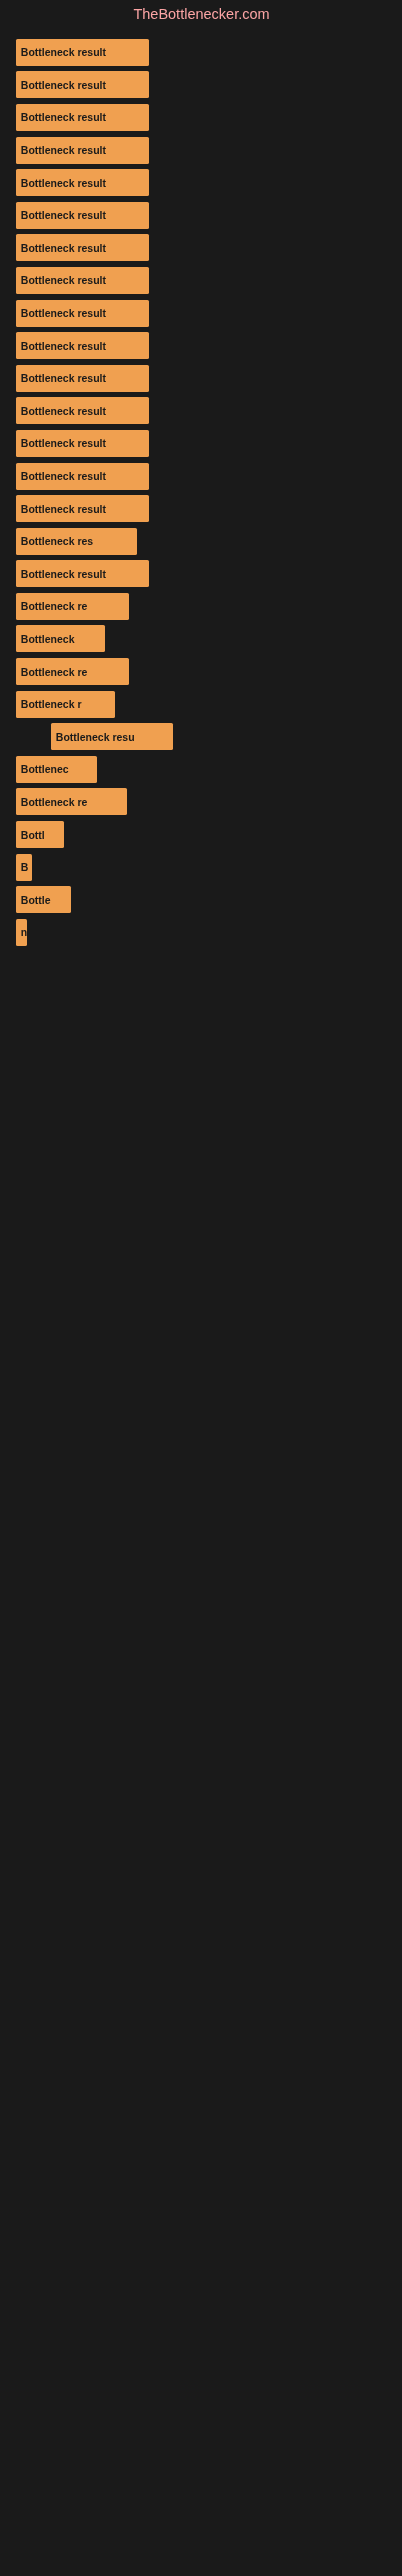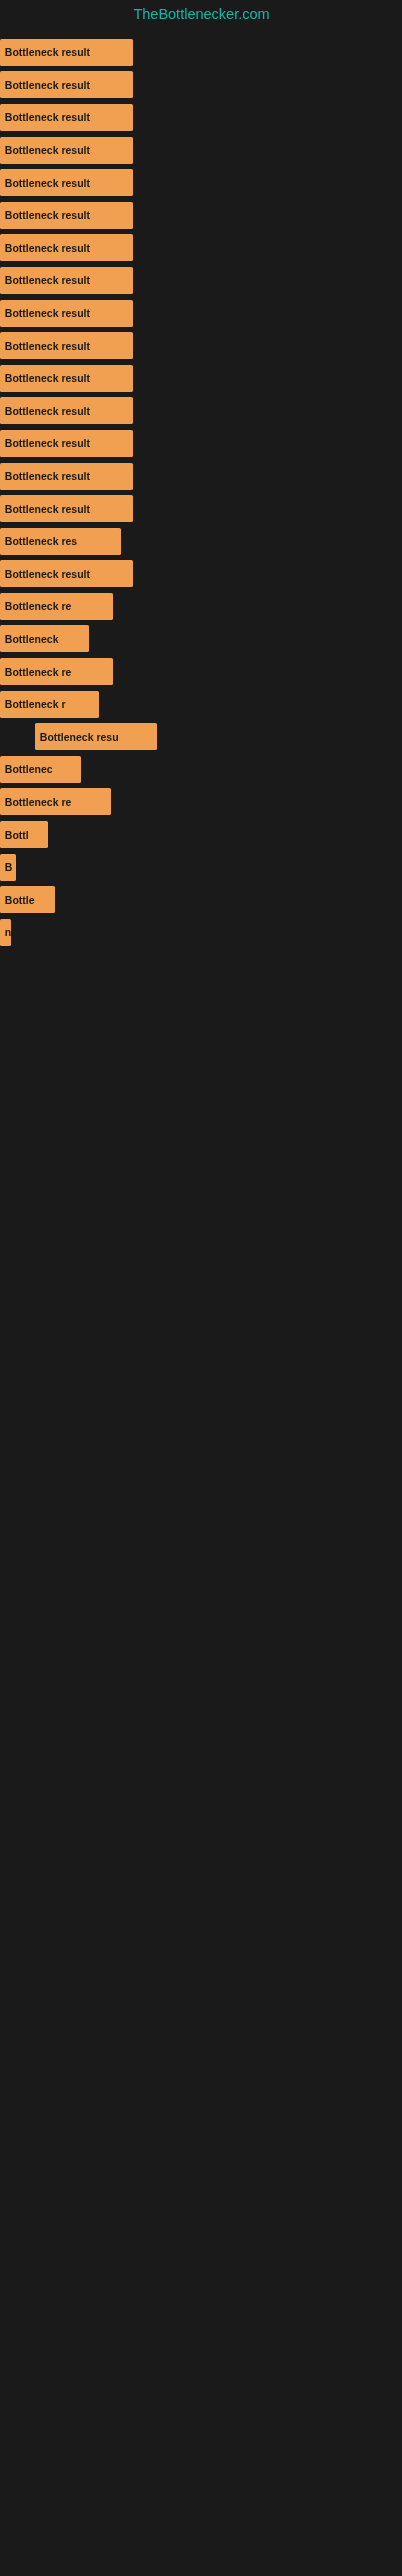--- a/index.html
+++ b/index.html
@@ -11,28 +11,28 @@
     body {
       width: 403px;
       min-height: 2576px;
       background-color: #1a1a1a;
       font-family: Arial, sans-serif;
       position: relative;
     }
 
     .site-title {
       text-align: center;
-      color: #14b8a6;
+      color: #fca5a5;
       font-size: 14.5px;
       padding: 6.4px 0;
       background-color: #1a1a1a;
     }
 
     .bars-container {
-      padding: 8px 0;
+      padding: 8px 16px;
       display: flex;
       flex-direction: column;
     }
 
     .bar-row {
       display: flex;
       align-items: center;
       margin-bottom: 1.6px;
       height: 31px;
     }

